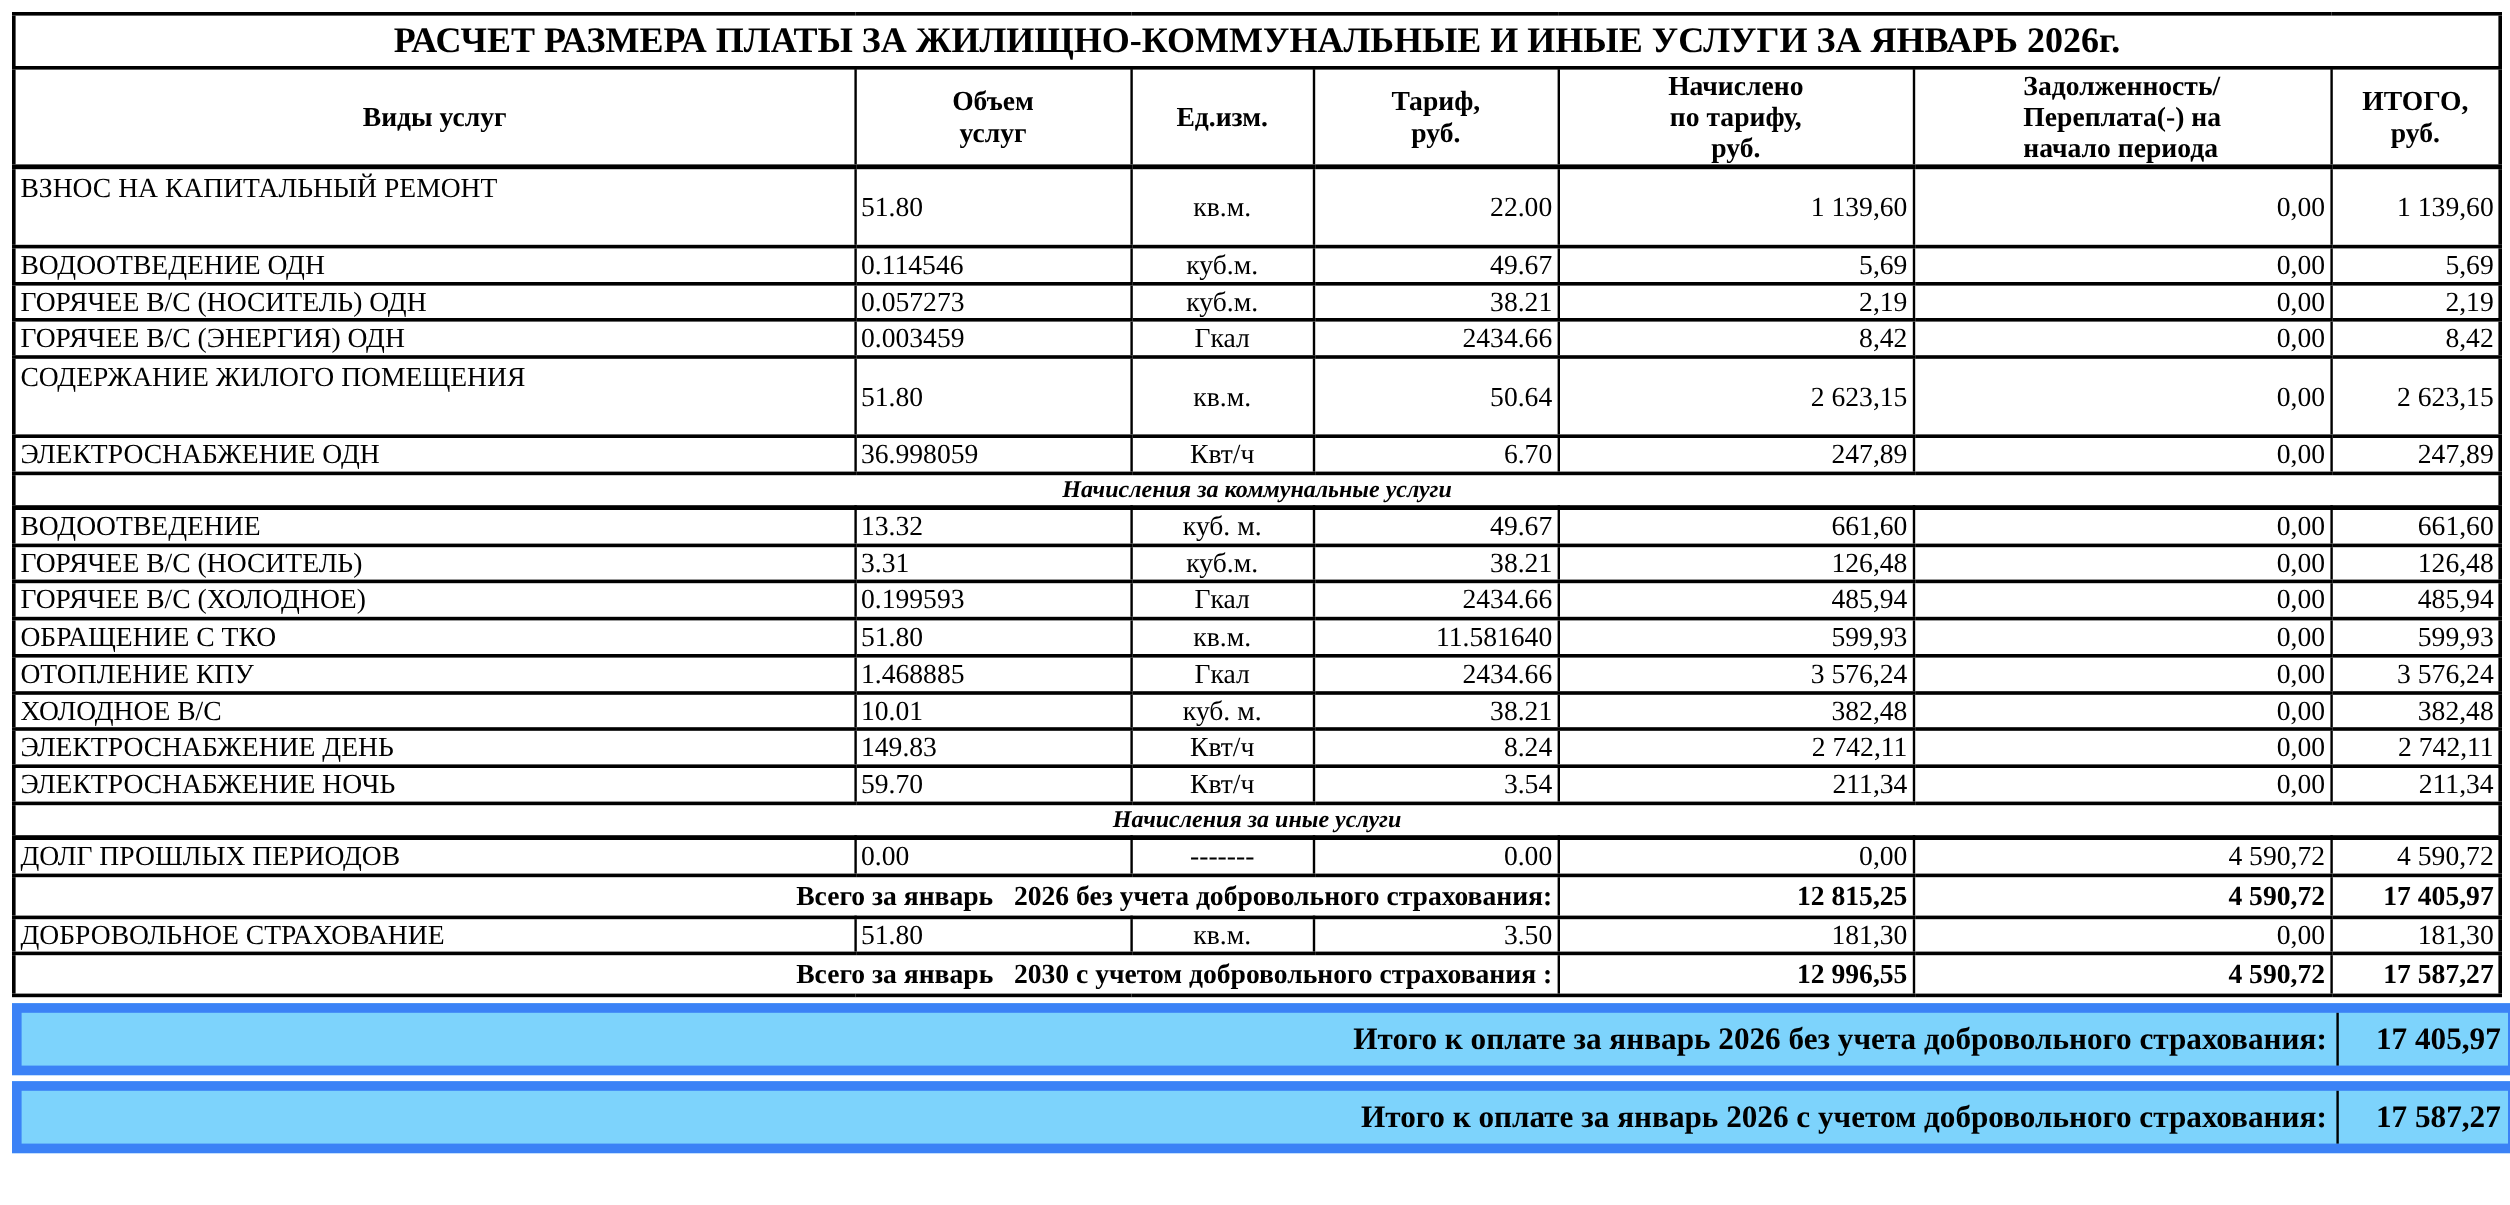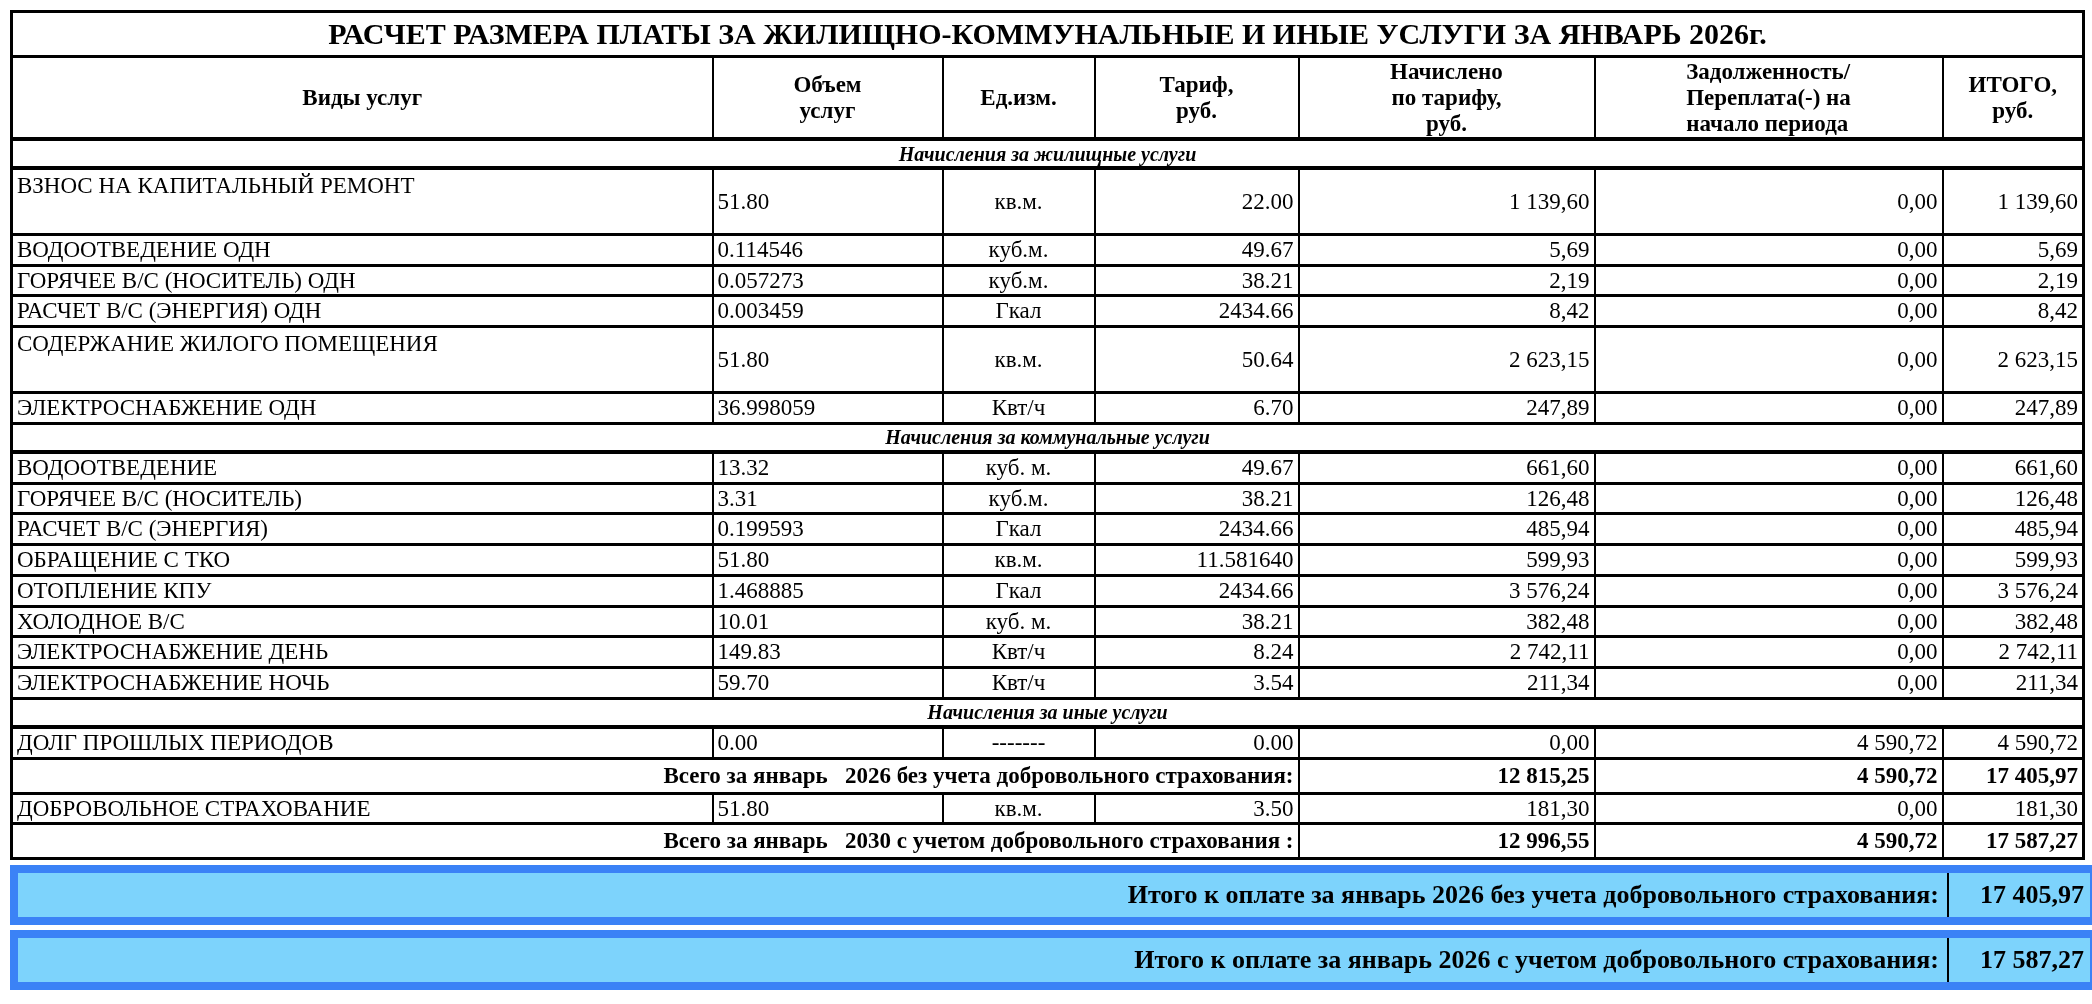--- a/index.html
+++ b/index.html
@@ -68,23 +68,20 @@
 по тарифу,
 руб.</th>
         <th><span class="lblock">Задолженность/
 Переплата(-) на
 начало периода</span></th>
         <th>ИТОГО,
 руб.</th>
       </tr>
     </thead>
     <tbody>
-      <tr class="section">
-        <td colspan="7">Начисления за жилищные услуги</td>
-      </tr>
 
       <tr class="r tall">
         <td class="name">ВЗНОС НА КАПИТАЛЬНЫЙ РЕМОНТ</td>
         <td class="vol">51.80</td>
         <td class="unit">кв.м.</td>
         <td class="tar">22.00</td>
         <td class="acc">1 139,60</td>
         <td class="debt">0,00</td>
         <td class="tot">1 139,60</td>
       </tr>
@@ -100,21 +97,21 @@
       <tr class="r">
         <td class="name">ГОРЯЧЕЕ В/С (НОСИТЕЛЬ) ОДН</td>
         <td class="vol">0.057273</td>
         <td class="unit">куб.м.</td>
         <td class="tar">38.21</td>
         <td class="acc">2,19</td>
         <td class="debt">0,00</td>
         <td class="tot">2,19</td>
       </tr>
       <tr class="r">
-        <td class="name">РАСЧЕТ В/С (ЭНЕРГИЯ) ОДН</td>
+        <td class="name">ГОРЯЧЕЕ В/С (ЭНЕРГИЯ) ОДН</td>
         <td class="vol">0.003459</td>
         <td class="unit">Гкал</td>
         <td class="tar">2434.66</td>
         <td class="acc">8,42</td>
         <td class="debt">0,00</td>
         <td class="tot">8,42</td>
       </tr>
       <tr class="r tall">
         <td class="name">СОДЕРЖАНИЕ ЖИЛОГО ПОМЕЩЕНИЯ</td>
         <td class="vol">51.80</td>
@@ -149,21 +146,21 @@
       <tr class="r">
         <td class="name">ГОРЯЧЕЕ В/С (НОСИТЕЛЬ)</td>
         <td class="vol">3.31</td>
         <td class="unit">куб.м.</td>
         <td class="tar">38.21</td>
         <td class="acc">126,48</td>
         <td class="debt">0,00</td>
         <td class="tot">126,48</td>
       </tr>
       <tr class="r">
-        <td class="name">РАСЧЕТ В/С (ЭНЕРГИЯ)</td>
+        <td class="name">ГОРЯЧЕЕ В/С (ХОЛОДНОЕ)</td>
         <td class="vol">0.199593</td>
         <td class="unit">Гкал</td>
         <td class="tar">2434.66</td>
         <td class="acc">485,94</td>
         <td class="debt">0,00</td>
         <td class="tot">485,94</td>
       </tr>
       <tr class="r">
         <td class="name">ОБРАЩЕНИЕ С ТКО</td>
         <td class="vol">51.80</td>

